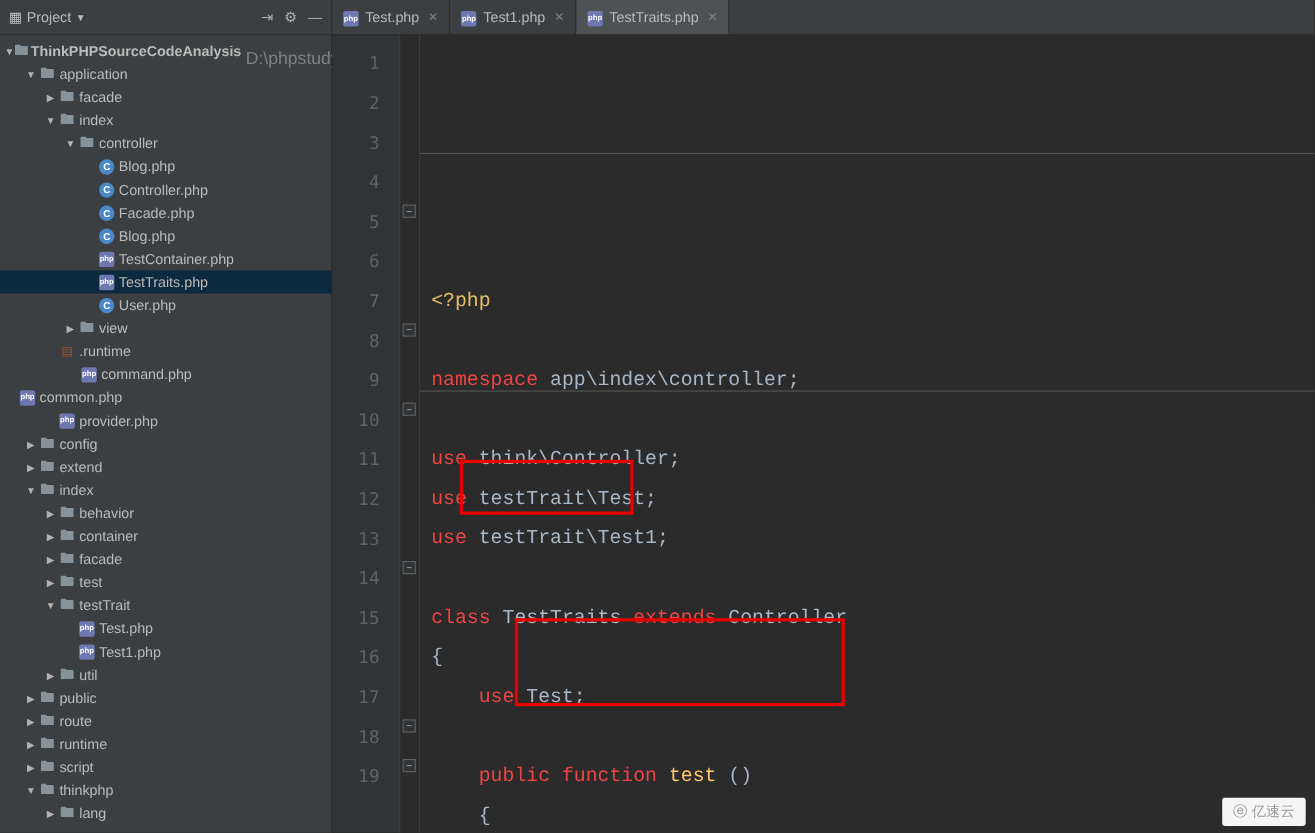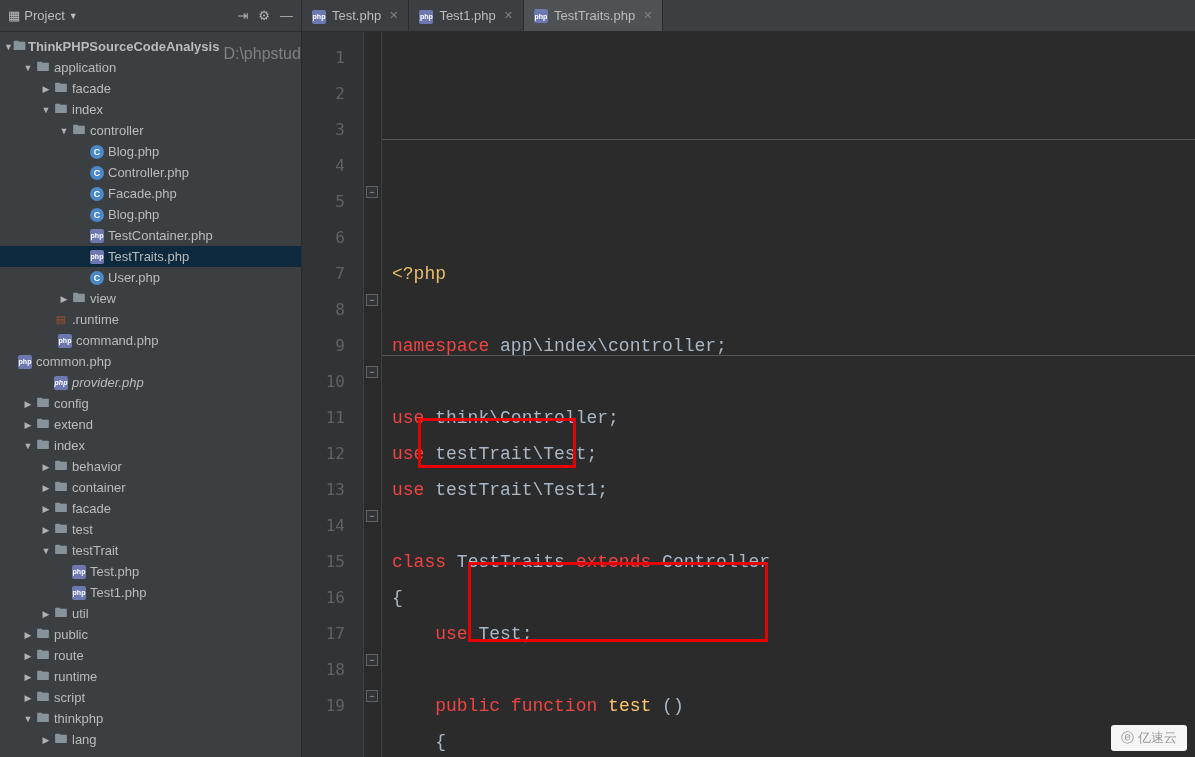--- a/index.html
+++ b/index.html
@@ -323,35 +323,35 @@
           </span>
           <span class="label">view</span>
         </div>
         <div class="tree-node" style="padding-left: 40px;">
           <span class="spacer"></span>
           <span class="icon">
             <span class="htaccess-icon">▤</span>
           </span>
           <span class="label">.runtime</span>
         </div>
-        <div class="tree-node" style="padding-left: 44px;">
+        <div class="tree-node" style="padding-left: 60px;">
           <span class="spacer"></span>
           <span class="icon">
             <span class="php-icon">php</span>
           </span>
           <span class="label">command.php</span>
         </div>
         <div class="tree-node" style="">
           <span class="spacer"></span>
           <span class="icon">
             <span class="php-icon">php</span>
           </span>
           <span class="label">common.php</span>
         </div>
-        <div class="tree-node" style="padding-left: 40px; font-style: italic;">
+        <div class="tree-node" style="padding-left: 40px;">
           <span class="spacer"></span>
           <span class="icon">
             <span class="php-icon">php</span>
           </span>
           <span class="label">provider.php</span>
         </div>
         <div class="tree-node" style="padding-left: 22px;">
           <span class="caret">▶</span>
           <span class="icon">
             <span class="folder-icon">🖿</span>

